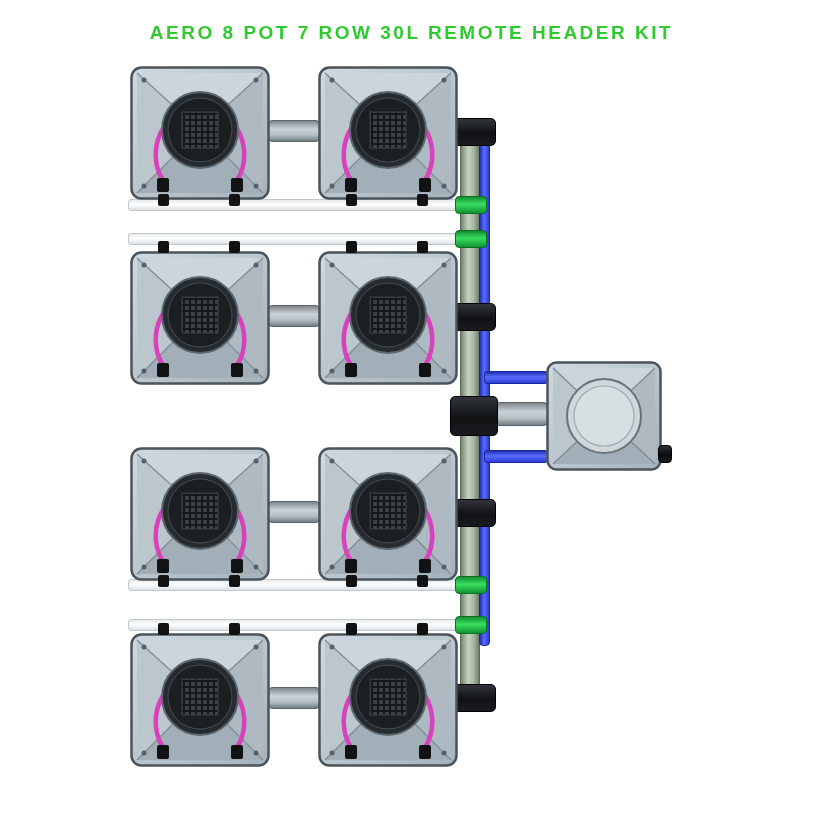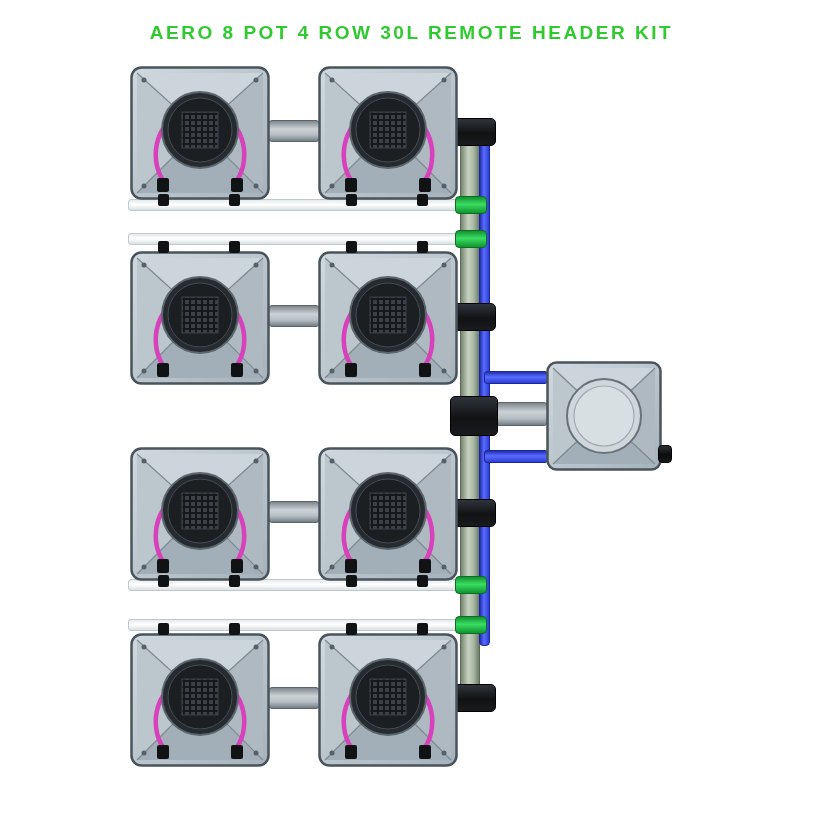--- a/index.html
+++ b/index.html
@@ -80,21 +80,21 @@
         <stop offset="0" stop-color="#d0d9df"></stop>
         <stop offset="1" stop-color="#a6b2bb"></stop>
       </linearGradient>
       <pattern id="mesh" width="6" height="6" patternUnits="userSpaceOnUse">
         <rect width="6" height="6" fill="#16181b"></rect>
         <rect x="1" y="1" width="4" height="4" fill="#3a4147"></rect>
       </pattern>
     </defs>
   </svg>
 
-  <h1 class="title">AERO 8 POT 4 ROW 30L REMOTE HEADER KIT</h1>
+  <h1 class="title">AERO 8 POT 7 ROW 30L REMOTE HEADER KIT</h1>
 
   <div class="manifold"></div>
   <div class="pipe-blue-v" style="left:479px; top:136px; height:510px;"></div>
 
   <div class="pipe-white" style="left:128px; top:199px; width:344px;"></div>
   <div class="pipe-white" style="left:128px; top:233px; width:344px;"></div>
   <div class="pipe-white" style="left:128px; top:579px; width:344px;"></div>
   <div class="pipe-white" style="left:128px; top:619px; width:344px;"></div>
 
   <div class="coupler" style="top:196px;"></div>

